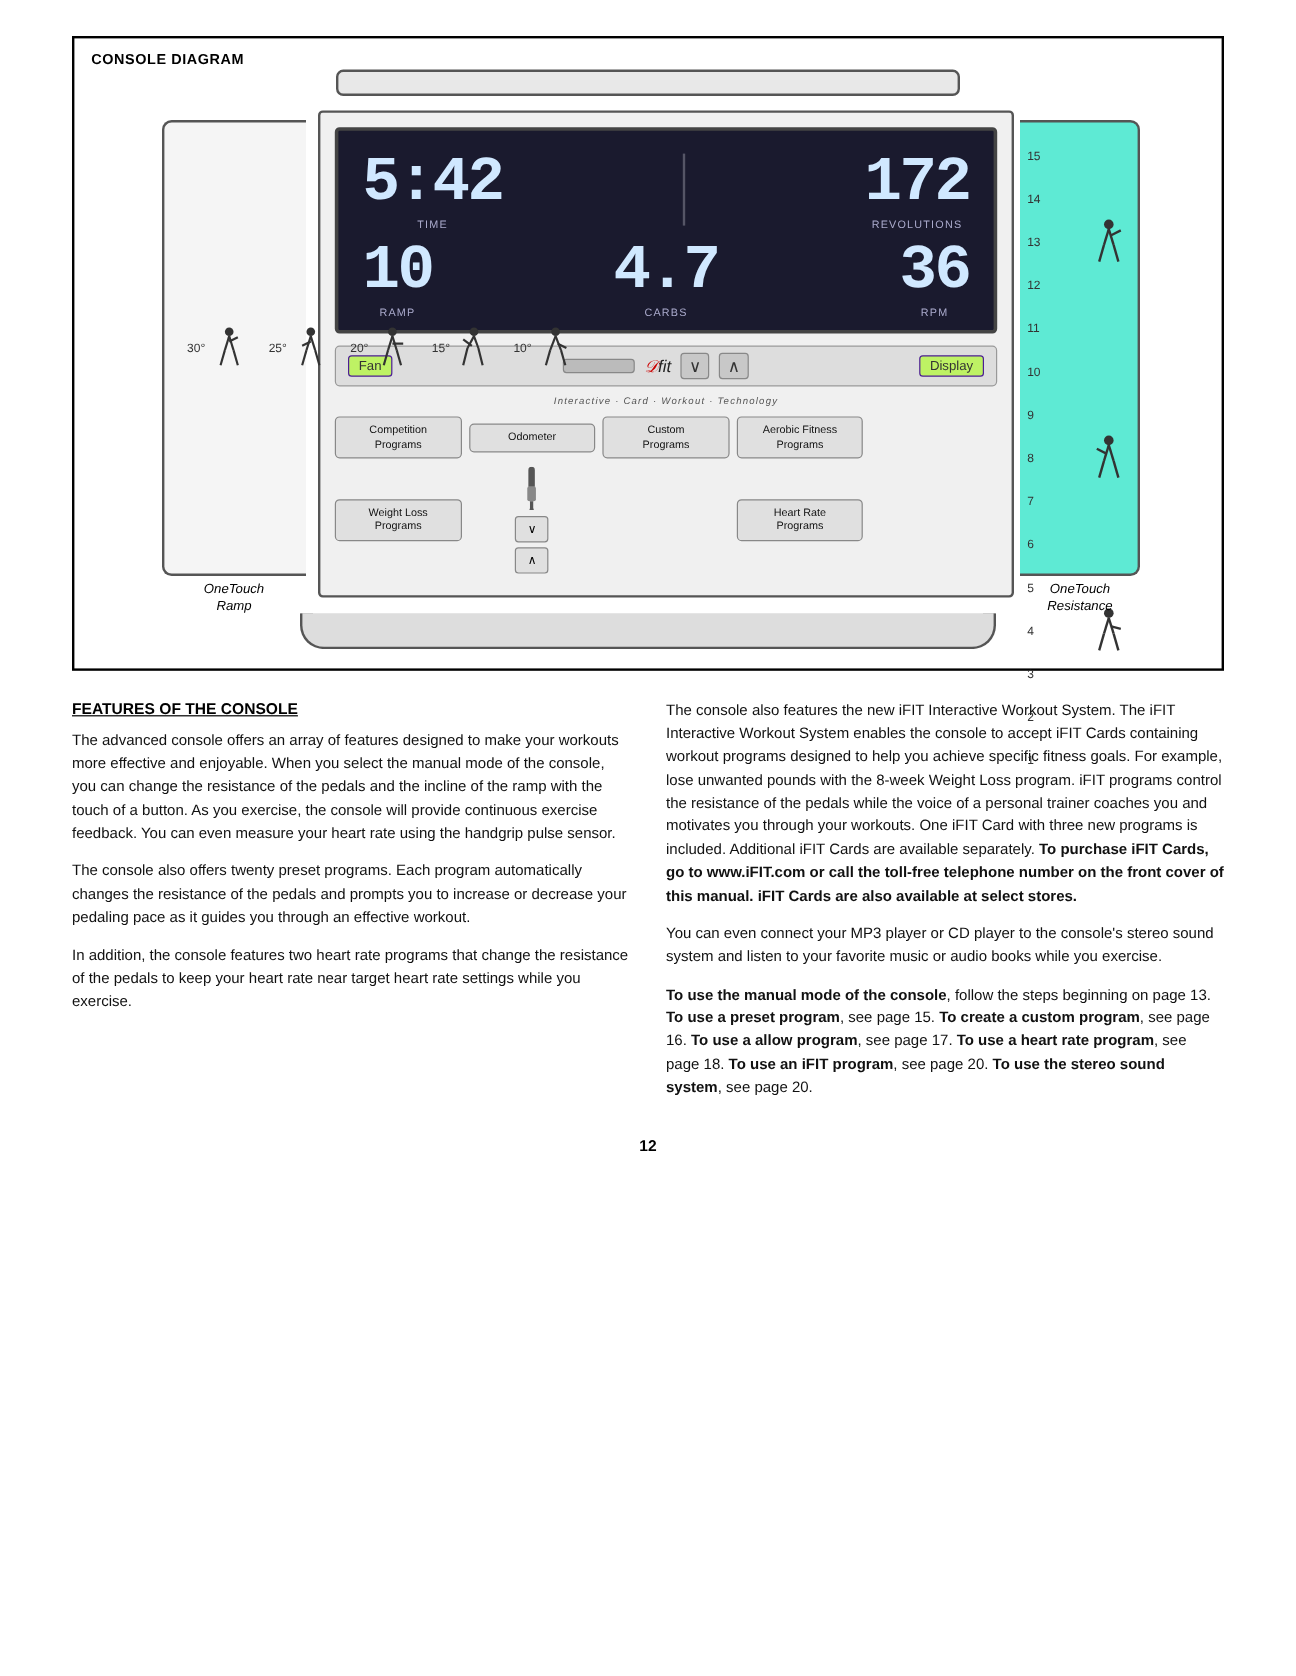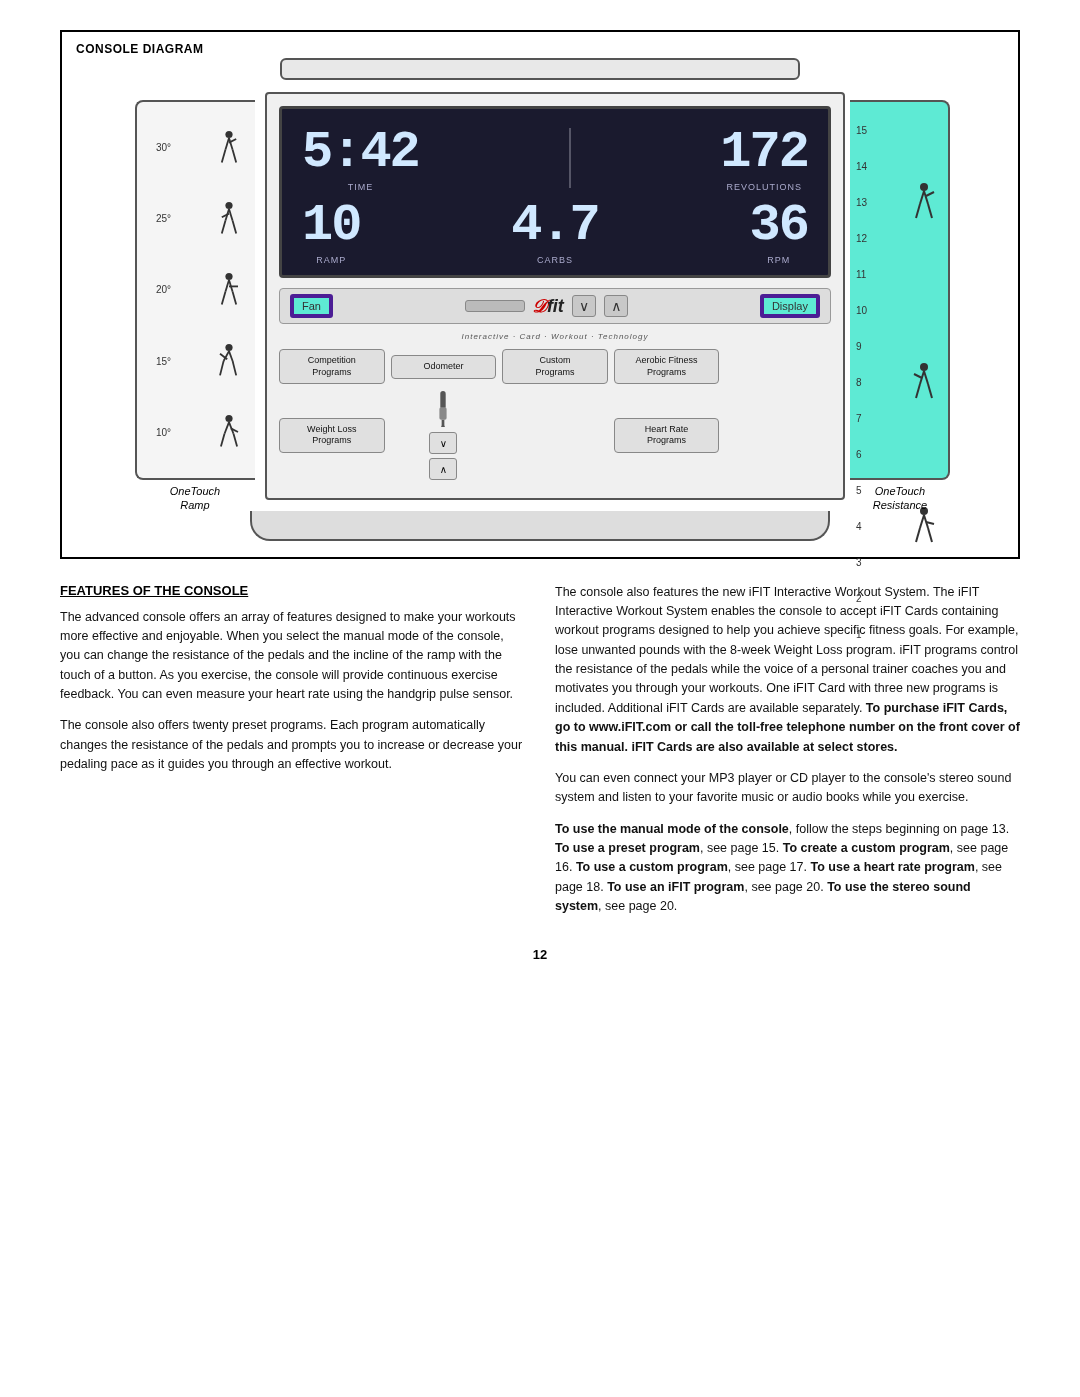--- a/index.html
+++ b/index.html
@@ -74,21 +74,21 @@
     }
 
     .left-panel-inner {
       width: 120px;
       height: 380px;
       border: 2px solid #555;
       border-right: none;
       border-radius: 8px 0 0 8px;
       background: #f5f5f5;
       display: flex;
-      flex-direction: column;
+      flex-direction: row;
       align-items: center;
       justify-content: space-around;
       padding: 10px 6px;
     }
 
     .ramp-row {
       display: flex;
       align-items: center;
       justify-content: space-between;
       width: 100%;
@@ -193,30 +193,30 @@
       background: #ddd;
       border: 1px solid #999;
       border-radius: 4px;
       padding: 5px 10px;
       margin-bottom: 8px;
     }
 
     .control-btn {
       font-size: 11px;
       color: #333;
-      background: #5eead4;
-      border: 4px solid #4c1d95;
+      background: #bef264;
+      border: 1px solid #4c1d95;
       border-radius: 3px;
       padding: 2px 8px;
       cursor: pointer;
     }
 
     .ifit-logo {
-      font-size: 18px;
-      font-weight: bold;
+      font-size: 14px;
+      font-weight: normal;
       font-style: italic;
       color: #222;
     }
 
     .ifit-logo span {
       color: #cc0000;
     }
 
     .arrow-btn {
       font-size: 14px;
@@ -689,35 +689,36 @@
     </div>
   </div>
 
   <div class="content-section">
 
     <div class="left-text">
       <div class="section-heading">FEATURES OF THE CONSOLE</div>
 
       <p class="body-para">The advanced console offers an array of features designed to make your workouts more effective and enjoyable. When you select the manual mode of the console, you can change the resistance of the pedals and the incline of the ramp with the touch of a button. As you exercise, the console will provide continuous exercise feedback. You can even measure your heart rate using the handgrip pulse sensor.</p>
       <p class="body-para">The console also offers twenty preset programs. Each program automatically changes the resistance of the pedals and prompts you to increase or decrease your pedaling pace as it guides you through an effective workout.</p>
+      <p class="body-para">In addition, the console features two heart rate programs that change the resistance of the pedals to keep your heart rate near target heart rate settings while you exercise.</p>
     </div>
 
     <div class="right-text">
       <p class="body-para">
         <span>The console also features the new iFIT Interactive Workout System. The iFIT Interactive Workout System enables the console to accept iFIT Cards containing workout programs designed to help you achieve specific fitness goals. For example, lose unwanted pounds with the 8-week Weight Loss program. iFIT programs control the resistance of the pedals while the voice of a personal trainer coaches you and motivates you through your workouts. One iFIT Card with three new programs is included. Additional iFIT Cards are available separately.</span>
         <b>To purchase iFIT Cards, go to www.iFIT.com or call the toll-free telephone number on the front cover of this manual. iFIT Cards are also available at select stores.</b>
       </p>
 
       <p class="body-para">You can even connect your MP3 player or CD player to the console's stereo sound system and listen to your favorite music or audio books while you exercise.</p>
 
       <p class="body-para">
         <b>To use the manual mode of the console</b><span>, follow the steps beginning on page 13.</span>
         <b>To use a preset program</b><span>, see page 15.</span>
         <b>To create a custom program</b><span>, see page 16.</span>
-        <b>To use a custom program</b><span>, see page 17.</span>
+        <b>To use a allow program</b><span>, see page 17.</span>
         <b>To use a heart rate program</b><span>, see page 18.</span>
         <b>To use an iFIT program</b><span>, see page 20.</span>
         <b>To use the stereo sound system</b><span>, see page 20.</span>
       </p>
     </div>
 
   </div>
 
   <div class="page-number">12</div>
 

